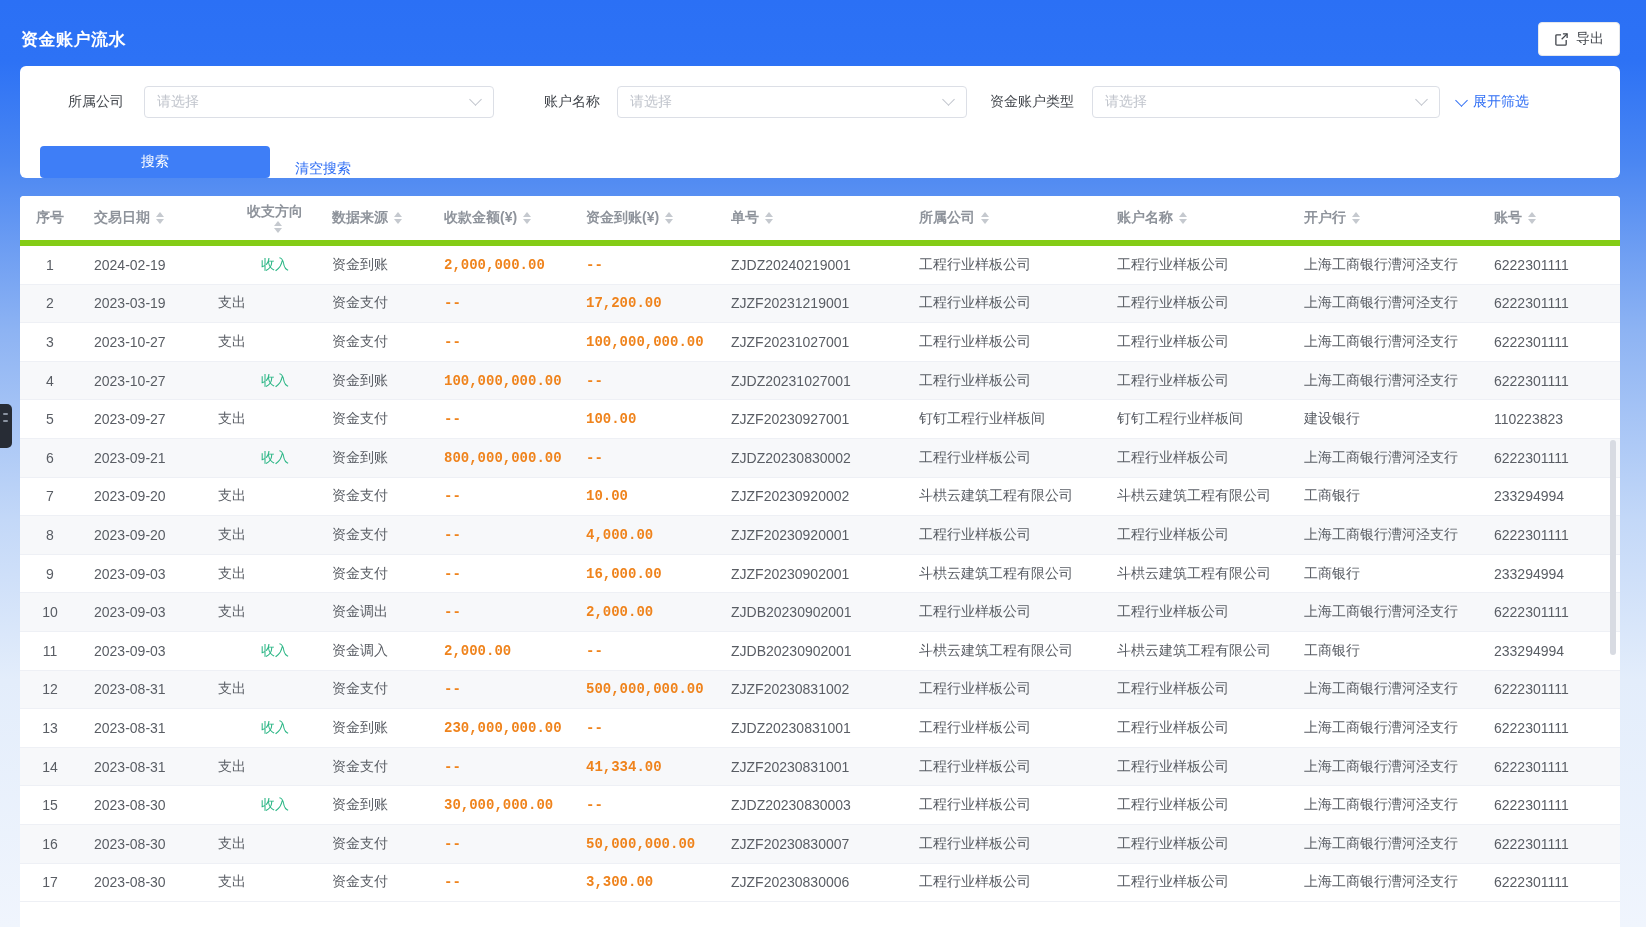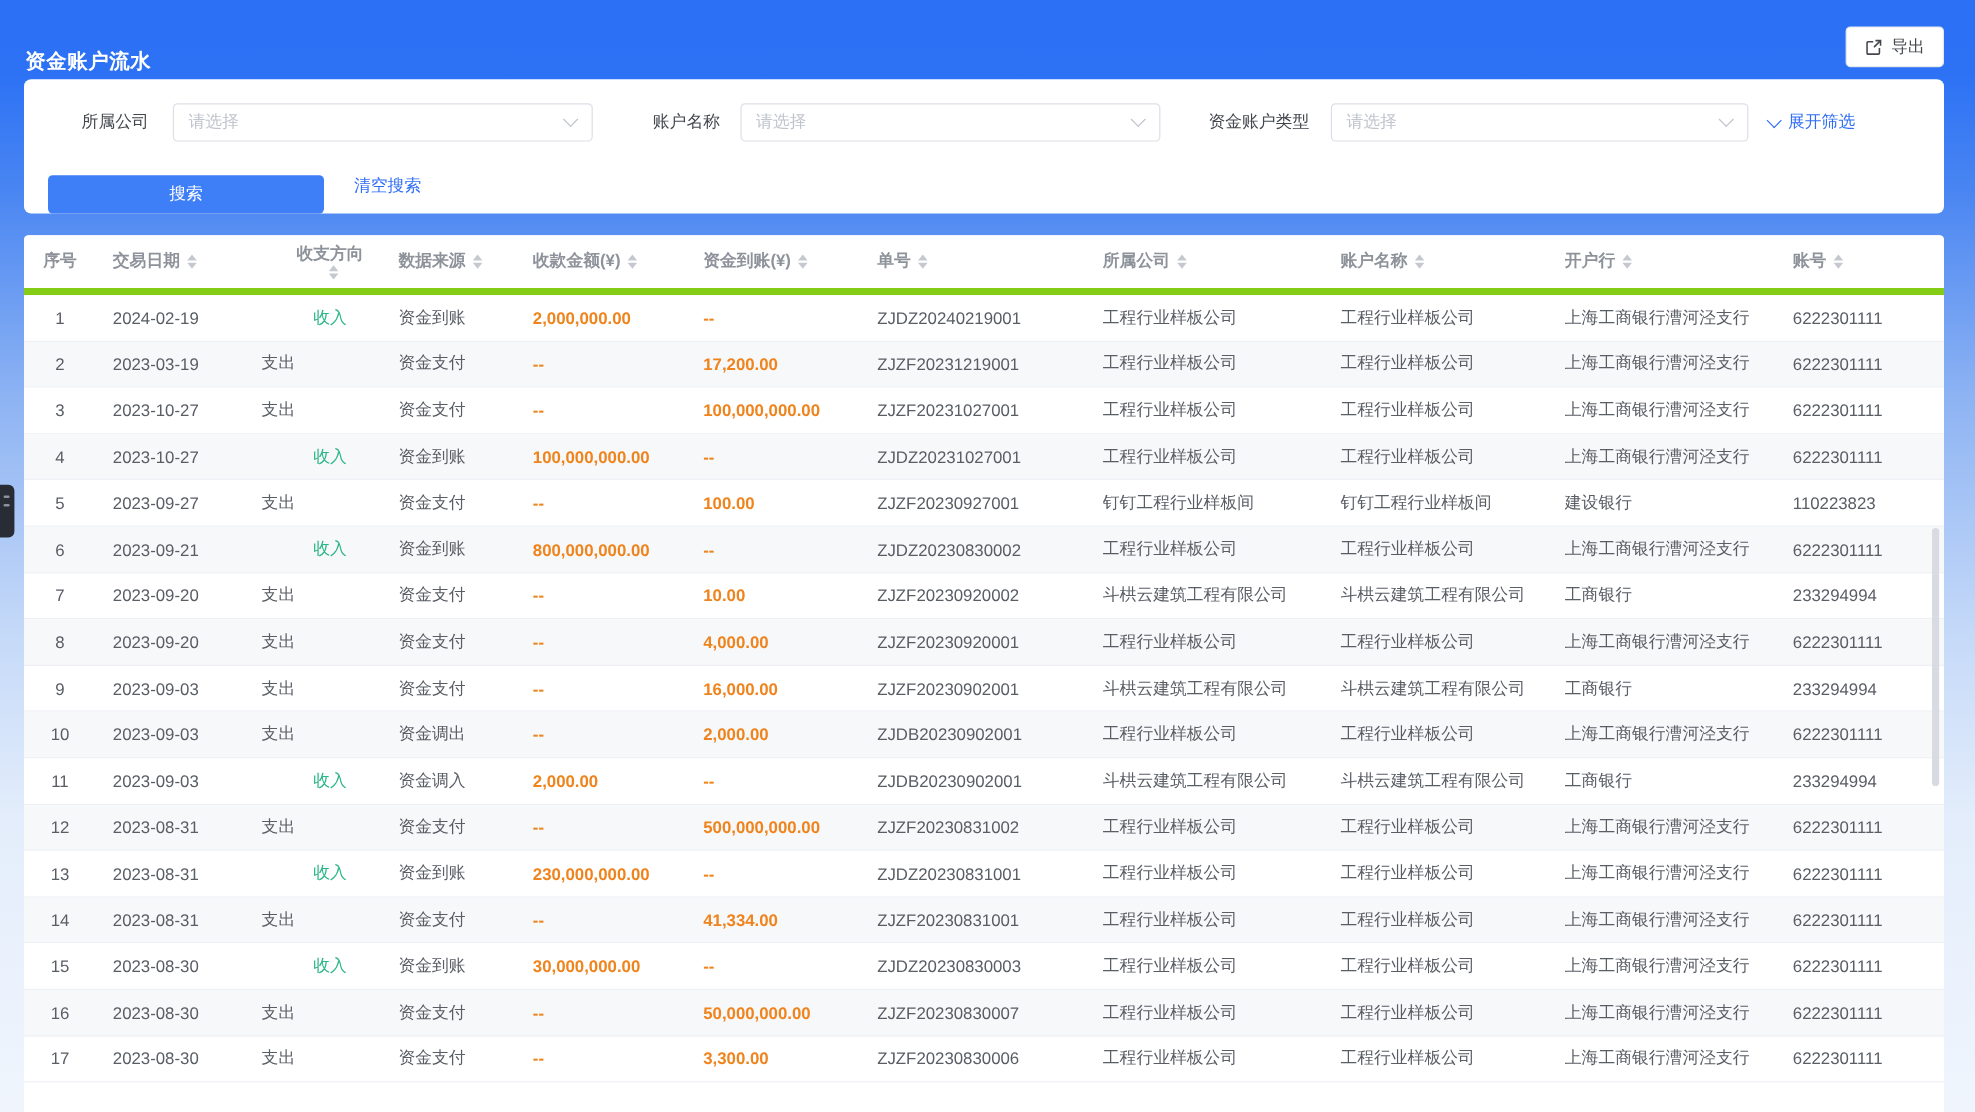--- a/index.html
+++ b/index.html
@@ -10,21 +10,21 @@
   .stage{
     position:relative;
     width:1646px;height:927px;
     overflow:hidden;
     background:linear-gradient(180deg,
       #2b70f5 0px,#2d72f5 62px,#4a86f2 160px,
       #8db3f3 330px,#c3d8f8 520px,#e3edfb 680px,#f0f5fd 927px);
   }
   
   .page-title{
-    position:absolute;left:21px;top:40px;
+    position:absolute;left:21px;top:28px;
     color:#ffffff;font-size:17px;font-weight:700;letter-spacing:.5px;
   }
   .export-btn{
     position:absolute;right:26px;top:22px;height:34px;
     background:#ffffff;border:1px solid #e4e7ec;border-radius:4px;
     display:flex;align-items:center;gap:7px;padding:12px 15px;
     font-size:14px;color:#43474d;cursor:pointer;box-sizing:border-box;
   }
   
   .filter-card{
@@ -40,33 +40,33 @@
   }
   .select .ph{font-size:14px;color:#c0c4cc;}
   .chev{
     position:absolute;right:13px;top:50%;
     width:8px;height:8px;margin-top:-7px;
     border-right:1.4px solid #c0c4cc;border-bottom:1.4px solid #c0c4cc;
     transform:rotate(45deg);
   }
   .g1{margin-left:48px;} .g1 .f-label{margin-right:20px;}
   .g2{margin-left:50px;} .g2 .f-label{margin-right:17px;}
-  .g3{margin-left:40px;} .g3 .f-label{margin-right:18px;}
+  .g3{margin-left:23px;} .g3 .f-label{margin-right:18px;}
   .fgroup{display:flex;align-items:center;}
   .sel-w1{width:350px;} .sel-w2{width:350px;} .sel-w3{width:348px;}
   .expand-link{
     margin-left:17px;display:flex;align-items:center;gap:7px;
     color:var(--link);font-size:14px;cursor:pointer;white-space:nowrap;
   }
   .expand-chev{
     width:8px;height:8px;margin-top:-4px;
     border-right:1.6px solid var(--link);border-bottom:1.6px solid var(--link);
     transform:rotate(45deg);
   }
-  .filter-row2{display:flex;align-items:flex-start;margin:28px 0 12px 20px;}
+  .filter-row2{display:flex;align-items:flex-end;margin:28px 0 12px 20px;}
   .search-btn{
     width:230px;height:32px;background:var(--accent-btn);
     border:none;border-radius:4px;color:#fff;font-size:14px;cursor:pointer;
   }
   .clear-link{margin-left:25px;color:var(--link);font-size:14px;cursor:pointer;}
   
   .table-card{
     position:absolute;left:20px;top:196px;width:1600px;height:760px;
     background:#ffffff;border-radius:4px 4px 0 0;overflow:hidden;
   }
@@ -87,21 +87,21 @@
   .t-row{
     display:flex;align-items:center;height:38.6px;
     border-bottom:1px solid #eef0f5;background:#fff;box-sizing:border-box;
   }
   .t-row.even{background:#f7f8fa;}
   .td{
     flex-shrink:0;box-sizing:border-box;font-size:14px;color:#595d64;
     white-space:nowrap;overflow:hidden;
   }
   .td.green{color:var(--green);text-align:center;}
-  .td.orange{color:var(--orange);font-weight:700;}
+  .td.orange{color:var(--orange);font-weight:700;font-family:Liberation Mono, monospace;}
   
   .col-index{width:60px;text-align:center;justify-content:center;}
   .col-date{width:124px;margin-left:14px;}
   .col-direction{width:114px;flex-direction:column;}
   .col-source{width:112px;}
   .col-income{width:142px;}
   .col-expense{width:145px;}
   .col-order_no{width:188px;}
   .col-company{width:198px;}
   .col-account_name{width:187px;}

